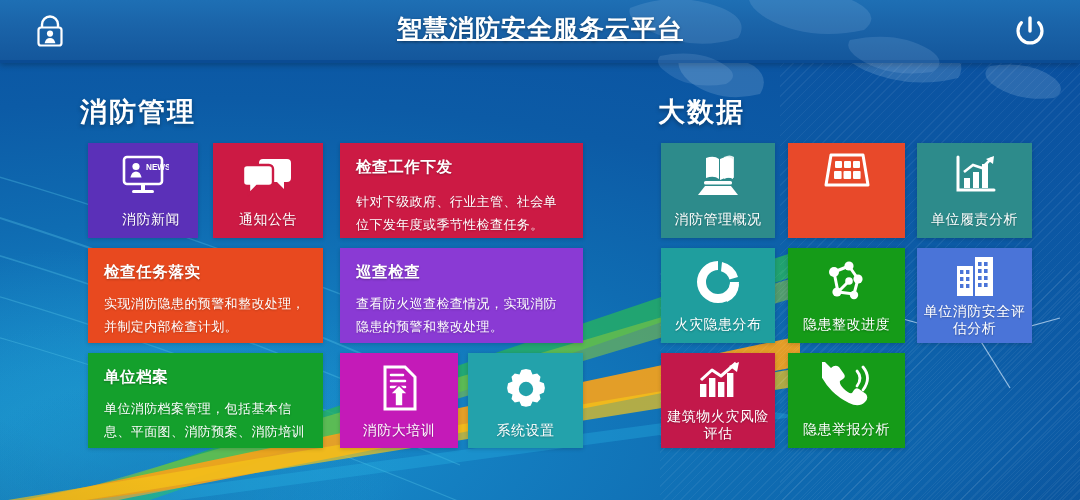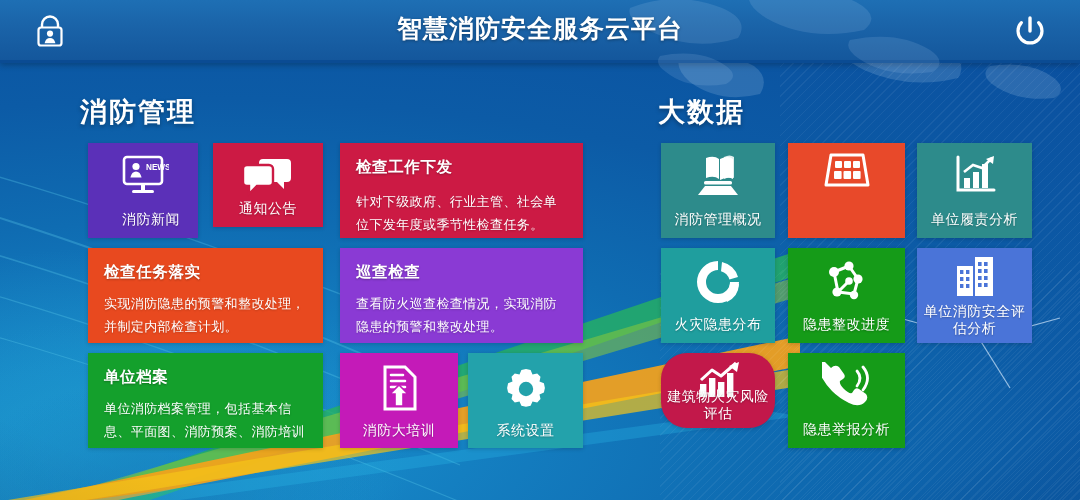--- a/index.html
+++ b/index.html
@@ -34,21 +34,21 @@
       background:radial-gradient(120% 120% at 50% 40%, rgba(0,0,0,0) 55%, rgba(0,20,55,.28) 100%);}
 
   
   .topbar{position:absolute;left:0;top:0;width:1080px;height:60px;
       background:linear-gradient(180deg,#1e6fb4 0%,#1a63a8 45%,#14579c 100%);
       border-bottom:3px solid #0a4b93;
       box-shadow:0 2px 6px rgba(0,0,0,.25);}
   .topbar .wm{position:absolute;right:60px;top:-22px;width:420px;height:130px;opacity:.12;}
   .app-title{position:absolute;left:0;right:0;top:12px;text-align:center;
       font-size:25px;color:#ffffff;letter-spacing:1px;font-weight:bold;
-      text-shadow:0 1px 3px rgba(0,0,0,.35);}
+      text-shadow:0 1px 3px rgba(0,0,0,.35);text-decoration:underline;}
   .hdr-icon{position:absolute;top:11px;width:40px;height:40px;cursor:pointer;}
   .hdr-left{left:30px;}
   .hdr-right{right:30px;}
 
   
   .sec-title{position:absolute;color:#fff;font-size:27px;font-weight:bold;
       text-shadow:0 2px 4px rgba(0,0,0,.35);letter-spacing:2px;}
   #secTitleLeft{left:80px;top:94px;}
   #secTitleRight{left:658px;top:94px;}
 
@@ -161,21 +161,21 @@
         <circle cx="19" cy="11.5" r="3.6" fill="#fff"></circle>
         <path d="M13.4,22.6 q1.3,-6 5.6,-6 q4.3,0 5.6,6z" fill="#fff"></path>
         <text x="29" y="14.5" font-size="8.2" font-weight="bold" fill="#fff" font-family="'Liberation Sans',sans-serif">NEWS</text>
         <rect x="24" y="29" width="4" height="6" fill="#fff"></rect>
         <rect x="15" y="35" width="22" height="3" rx="1.5" fill="#fff"></rect>
       </svg>
     </div>
     <div class="cap" style="bottom:10px;margin-left:16px;">消防新闻</div>
   </div>
 
-  <div class="tile" style="left:213px;top:143px;width:110px;height:84px;background:#cc1a44;">
+  <div class="tile" style="left:213px;top:143px;width:110px;height:95px;background:#cc1a44;">
     <div class="ico" style="top:14px;">
       <svg width="54" height="42" viewBox="0 0 54 42">
         <path d="M22,2 h24 a4,4 0 0 1 4,4 v15 a4,4 0 0 1 -4,4 h-3 v7 l-7,-7 h-14 a4,4 0 0 1 -4,-4 v-15 a4,4 0 0 1 4,-4z" fill="#fff"></path>
         <path d="M6,8 h22 a4,4 0 0 1 4,4 v13 a4,4 0 0 1 -4,4 h-12 l-8,8 v-8 h-2 a4,4 0 0 1 -4,-4 v-13 a4,4 0 0 1 4,-4z" fill="#fff" stroke="#cc1a44" stroke-width="2.4"></path>
       </svg>
     </div>
     <div class="cap" style="bottom:10px;">通知公告</div>
   </div>
 
   <div class="tile ttile big" style="left:340px;top:143px;width:243px;height:95px;background:#cc1a44;">
@@ -318,21 +318,21 @@
           <rect x="29" y="22" width="3.6" height="4"></rect>
             <rect x="35" y="22" width="3.6" height="4"></rect>
           <rect x="29" y="29" width="3.6" height="4"></rect>
             <rect x="35" y="29" width="3.6" height="4"></rect>
         </g>
       </svg>
     </div>
     <div class="cap" style="bottom:6px;">单位消防安全评估分析</div>
   </div>
 
-  <div class="tile" style="left:661px;top:353px;width:114px;height:75px;background:#c2184a;border-radius:26px;">
+  <div class="tile" style="left:661px;top:353px;width:114px;height:95px;background:#c2184a;">
     <div class="ico" style="top:7px;">
       <svg width="50" height="42" viewBox="0 0 50 42">
         <g fill="#fff">
           <rect x="7" y="24" width="6.4" height="13"></rect>
           <rect x="16" y="18" width="6.4" height="19"></rect>
           <rect x="25" y="22" width="6.4" height="15"></rect>
           <rect x="34" y="13" width="6.4" height="24"></rect>
         </g>
         <path d="M8,20 L19,10 L28,16 L43,3" fill="none" stroke="#fff" stroke-width="3" stroke-linejoin="round"></path>
         <path d="M46,2 l-2,10 l-8,-6z" fill="#fff"></path>

